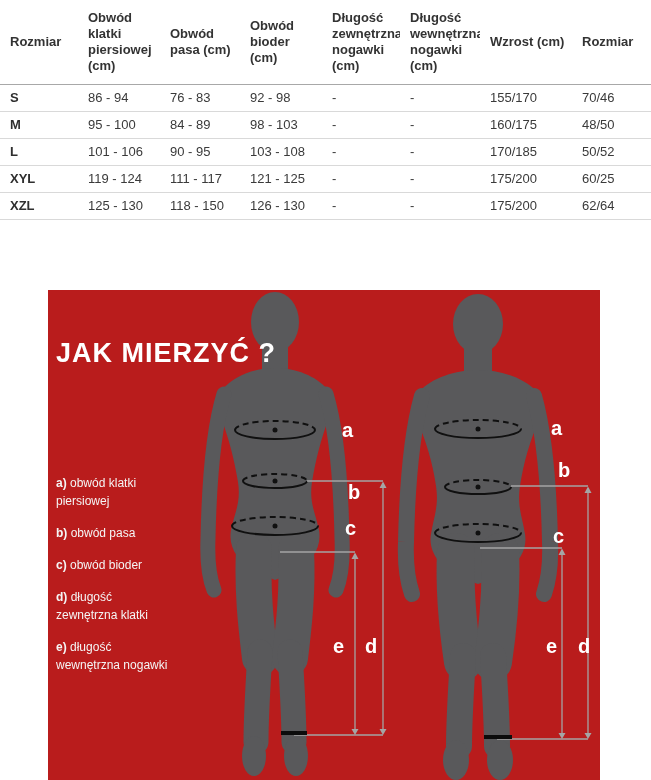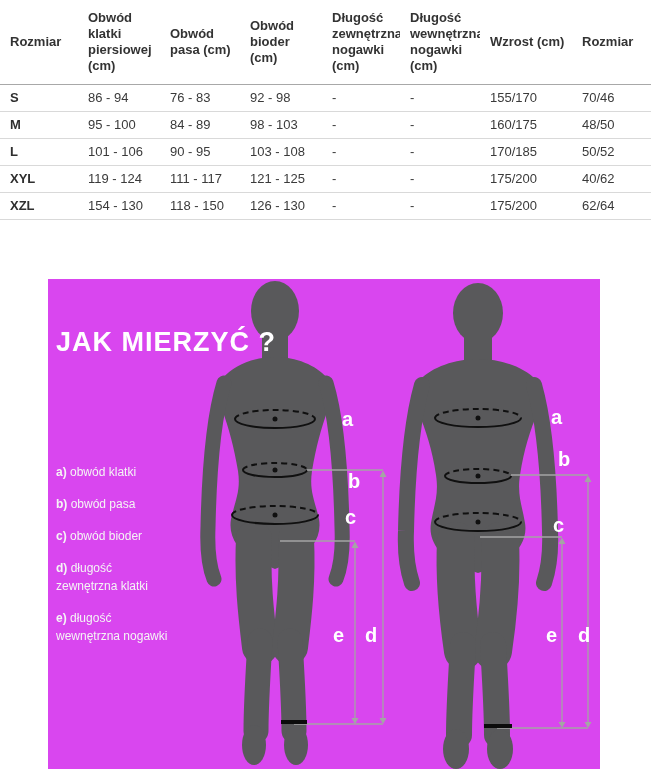--- a/index.html
+++ b/index.html
@@ -13,21 +13,21 @@
     padding:0 4px 0 10px; overflow:hidden;
   }
   table.size-table th {
     height:84px; font-weight:bold; color:#333; line-height:16px;
     border-bottom:1px solid #a8a8a8; padding-top:4px; padding-bottom:4px;
   }
   table.size-table td { height:27px; border-bottom:1px solid #d9d9d9; }
   table.size-table td.szcol { font-weight:bold; color:#2f2f2f; }
 
   
-  .diagram { position:absolute; left:48px; top:279px; width:552px; height:490px; background:#d946ef; overflow:hidden; }
+  .diagram { position:absolute; left:48px; top:290px; width:552px; height:490px; background:#b91c1c; overflow:hidden; }
   .diagram svg { position:absolute; left:0; top:0; }
   .dg-title { position:absolute; left:8px; top:48px; color:#ffffff; font-size:27px; font-weight:bold; letter-spacing:1px; white-space:nowrap; }
   .measure-list { position:absolute; left:8px; top:184px; width:255px; color:#f5f5f5; font-size:12px; line-height:18px; }
   .mi { margin-bottom:14px; }
   .mk { font-weight:bold; }
   .letter { position:absolute; color:#ffffff; font-size:20px; font-weight:bold; line-height:20px; }
   .lf-a { left:294px; top:130px; }
   .lf-b { left:300px; top:192px; }
   .lf-c { left:297px; top:228px; }
   .lf-e { left:285px; top:346px; }
@@ -98,25 +98,25 @@
         <td>50/52</td>
       </tr>
       <tr>
         <td class="szcol">XYL</td>
         <td>119 - 124</td>
         <td>111 - 117</td>
         <td>121 - 125</td>
         <td>-</td>
         <td>-</td>
         <td>175/200</td>
-        <td>40/62</td>
+        <td>60/25</td>
       </tr>
       <tr>
         <td class="szcol">XZL</td>
-        <td>154 - 130</td>
+        <td>125 - 130</td>
         <td>118 - 150</td>
         <td>126 - 130</td>
         <td>-</td>
         <td>-</td>
         <td>175/200</td>
         <td>62/64</td>
       </tr>
     </tbody>
   </table>
 
@@ -202,20 +202,21 @@
       </g>
       <rect x="436" y="445" width="28" height="4" fill="#0c0c0c"></rect>
     </svg>
 
     <div class="dg-title">JAK MIERZYĆ ?</div>
 
     <div class="measure-list">
       <div class="mi">
         <span class="mk">a)</span>
         <span>obwód klatki</span>
+        <div>piersiowej</div>
       </div>
       <div class="mi">
         <span class="mk">b)</span>
         <span>obwód pasa</span>
         <div></div>
       </div>
       <div class="mi">
         <span class="mk">c)</span>
         <span>obwód bioder</span>
         <div></div>

